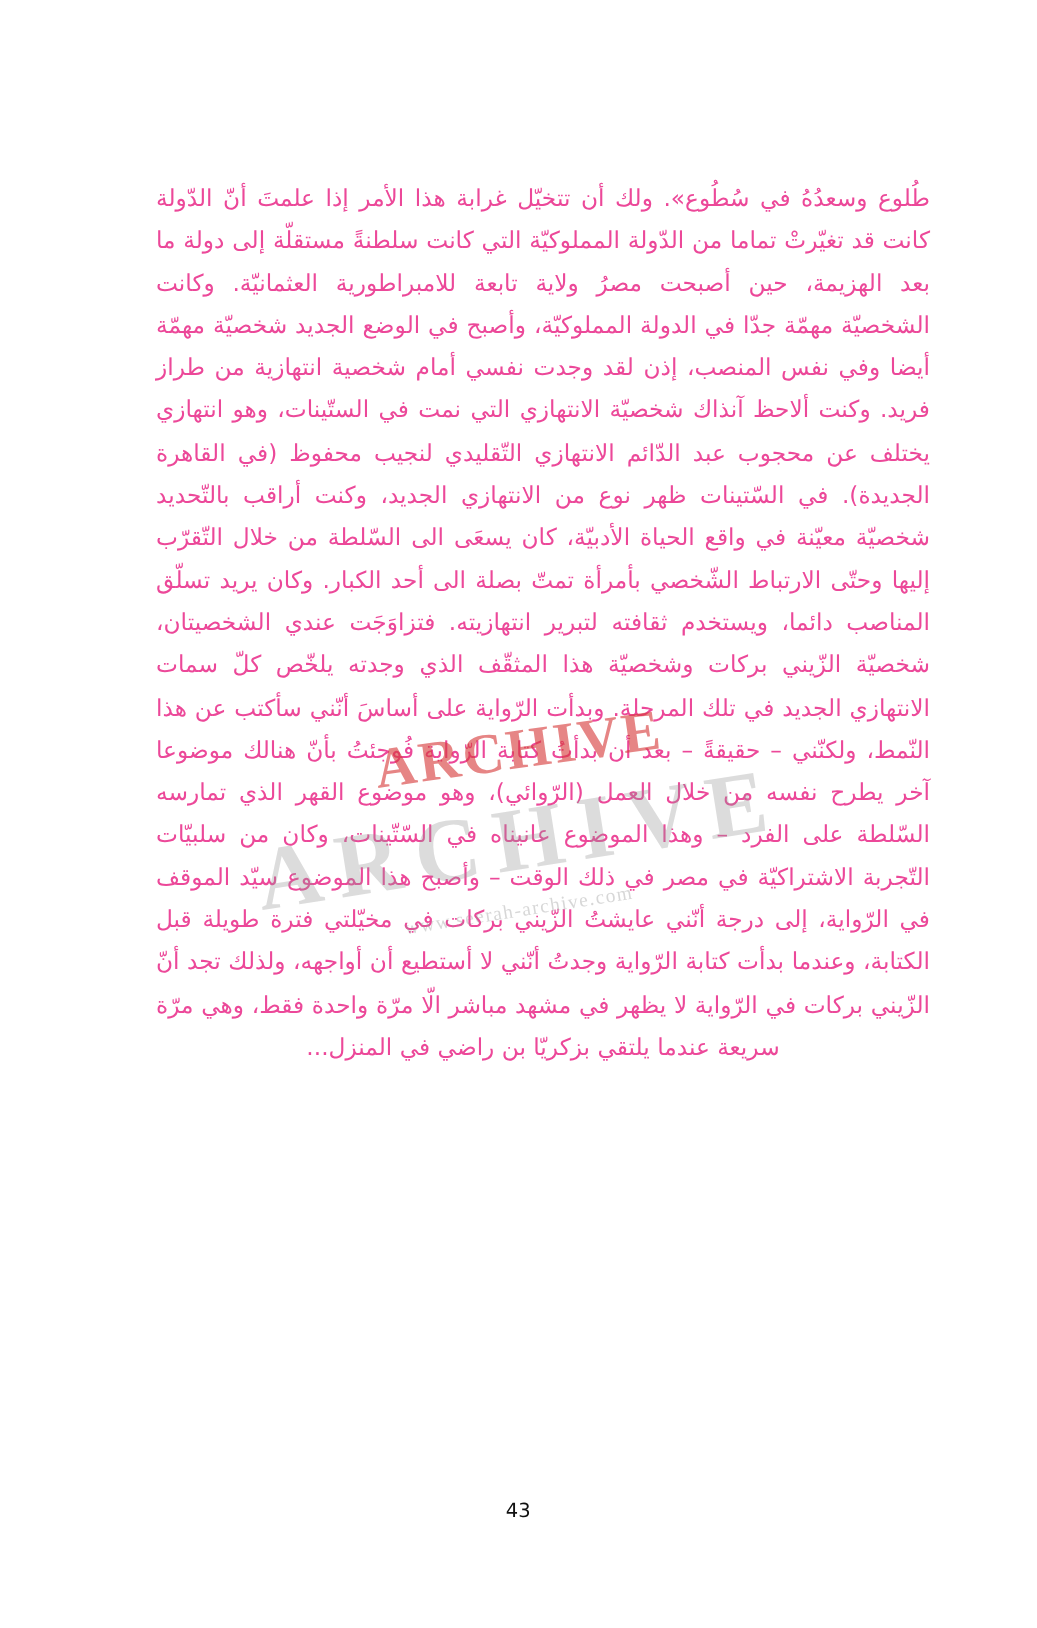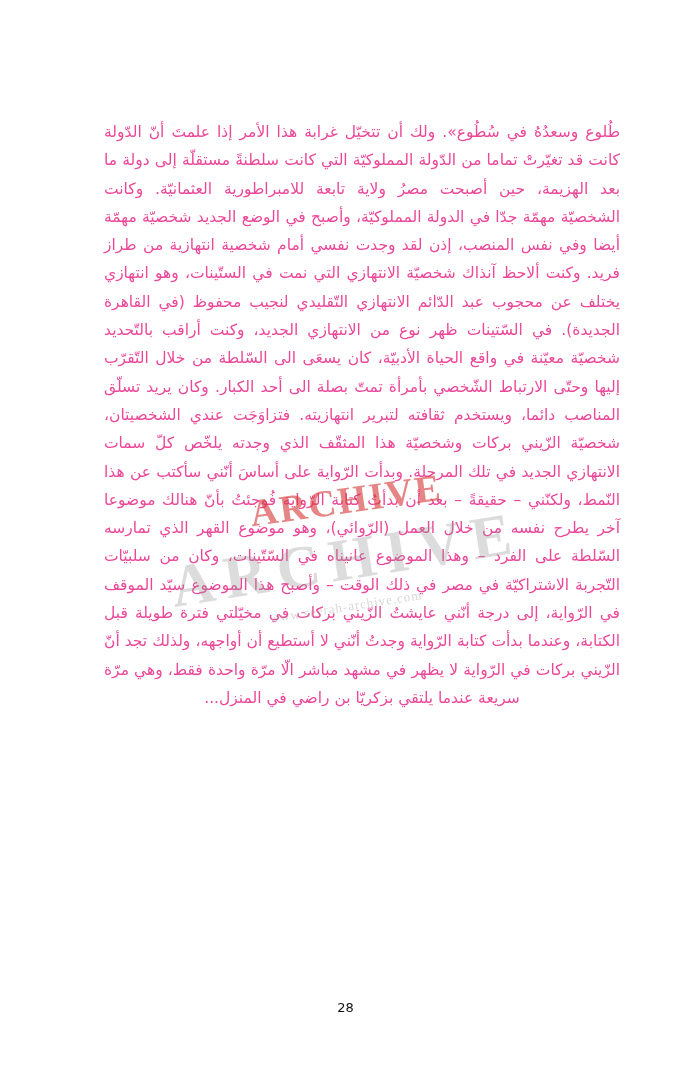--- a/index.html
+++ b/index.html
@@ -92,15 +92,15 @@
 <div class="page">
 
   <div class="watermark">
     <div class="wm-main">ARCHIVE</div>
     <div class="wm-sub">www.seerah-archive.com</div>
     <div class="wm-stamp">ARCHIVE</div>
   </div>
 
   <div class="body-text">طُلوع وسعدُهُ في سُطُوع». ولك أن تتخيّل غرابة هذا الأمر إذا علمتَ أنّ الدّولة كانت قد تغيّرتْ تماما من الدّولة المملوكيّة التي كانت سلطنةً مستقلّة إلى دولة ما بعد الهزيمة، حين أصبحت مصرُ ولاية تابعة للامبراطورية العثمانيّة. وكانت الشخصيّة مهمّة جدّا في الدولة المملوكيّة، وأصبح في الوضع الجديد شخصيّة مهمّة أيضا وفي نفس المنصب، إذن لقد وجدت نفسي أمام شخصية انتهازية من طراز فريد. وكنت ألاحظ آنذاك شخصيّة الانتهازي التي نمت في الستّينات، وهو انتهازي يختلف عن محجوب عبد الدّائم الانتهازي التّقليدي لنجيب محفوظ (في القاهرة الجديدة). في السّتينات ظهر نوع من الانتهازي الجديد، وكنت أراقب بالتّحديد شخصيّة معيّنة في واقع الحياة الأدبيّة، كان يسعَى الى السّلطة من خلال التّقرّب إليها وحتّى الارتباط الشّخصي بأمرأة تمتّ بصلة الى أحد الكبار. وكان يريد تسلّق المناصب دائما، ويستخدم ثقافته لتبرير انتهازيته. فتزاوَجَت عندي الشخصيتان، شخصيّة الزّيني بركات وشخصيّة هذا المثقّف الذي وجدته يلخّص كلّ سمات الانتهازي الجديد في تلك المرحلة. وبدأت الرّواية على أساسَ أنّني سأكتب عن هذا النّمط، ولكنّني – حقيقةً – بعد أن بدأتُ كتابة الرّواية فُوجئتُ بأنّ هنالك موضوعا آخر يطرح نفسه من خلال العمل (الرّوائي)، وهو موضوع القهر الذي تمارسه السّلطة على الفرد – وهذا الموضوع عانيناه في السّتّينات، وكان من سلبيّات التّجربة الاشتراكيّة في مصر في ذلك الوقت – وأصبح هذا الموضوع سيّد الموقف في الرّواية، إلى درجة أنّني عايشتُ الزّيني بركات في مخيّلتي فترة طويلة قبل الكتابة، وعندما بدأت كتابة الرّواية وجدتُ أنّني لا أستطيع أن أواجهه، ولذلك تجد أنّ الزّيني بركات في الرّواية لا يظهر في مشهد مباشر الّا مرّة واحدة فقط، وهي مرّة سريعة عندما يلتقي بزكريّا بن راضي في المنزل...</div>
 
-  <div class="page-number">28</div>
+  <div class="page-number">43</div>
 
 </div>
 
 </body></html>

